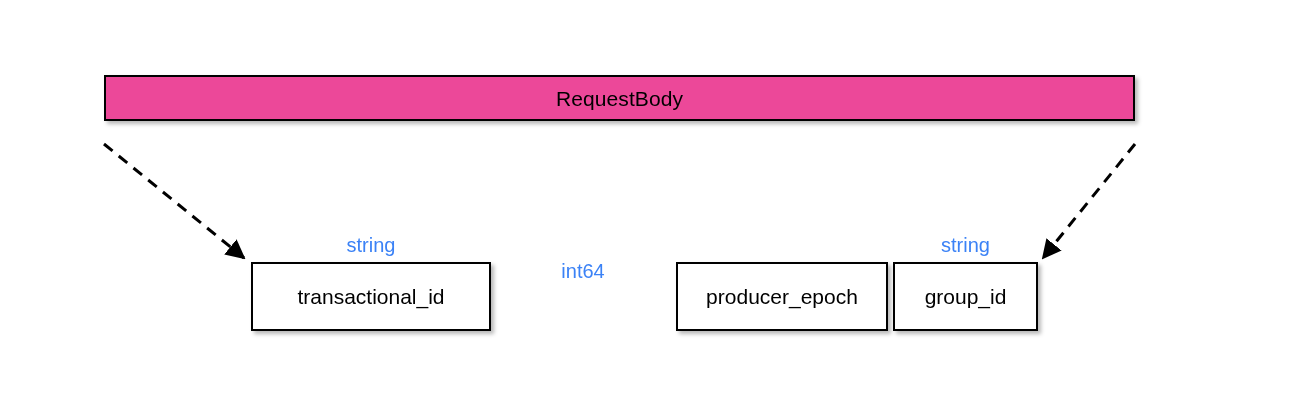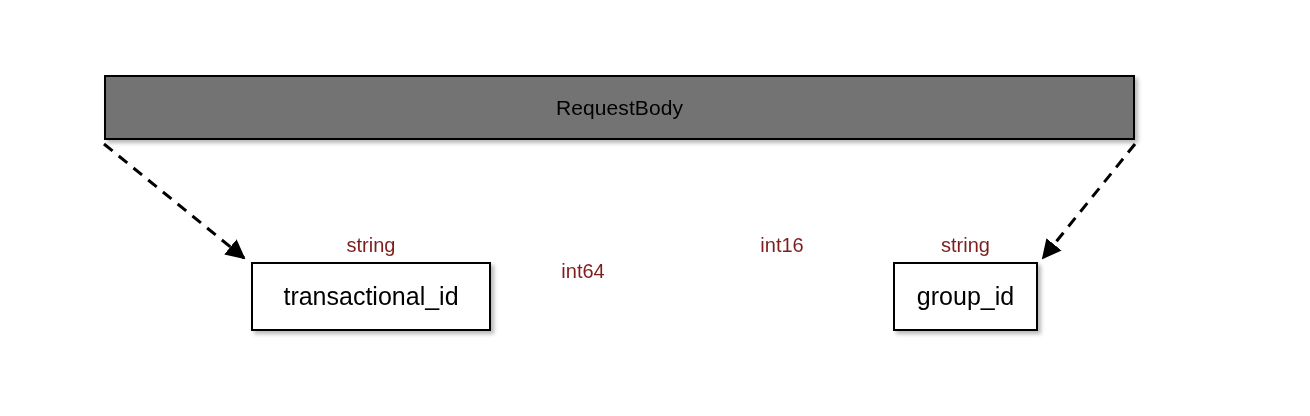--- a/index.html
+++ b/index.html
@@ -23,23 +23,23 @@
     width: 1310px;
     height: 416px;
   }
 
   
   .parent-box {
     position: absolute;
     left: 104px;
     top: 75px;
     width: 1031px;
-    height: 65px;
+    height: 46px;
     box-sizing: border-box;
-    background: #737373;
+    background: #ec4899;
     border: 2.5px solid #000000;
     display: flex;
     align-items: center;
     justify-content: center;
     box-shadow: 3px 3px 4px rgba(0,0,0,0.28);
   }
   .parent-box-label {
     font-size: 21px;
     line-height: 1;
     letter-spacing: 0.1px;
@@ -54,38 +54,38 @@
     height: 69px;
     box-sizing: border-box;
     background: #ffffff;
     border: 2.5px solid #000000;
     display: flex;
     align-items: center;
     justify-content: center;
     box-shadow: 3px 3px 4px rgba(0,0,0,0.28);
   }
   .field-box-label {
-    font-size: 25px;
+    font-size: 21px;
     line-height: 1;
     white-space: nowrap;
     color: #000000;
   }
 
   
   .field-type {
     position: absolute;
     top: 232px;
     height: 26px;
     display: flex;
     align-items: center;
     justify-content: center;
     font-size: 20px;
     line-height: 1;
     white-space: nowrap;
-    color: #7f1d1d;
+    color: #3b82f6;
   }
 
   
   .fb-0 { left: 251px; width: 240px; }
   .fb-1 { left: 496px; width: 174px; }
   .fb-2 { left: 676px; width: 212px; }
   .fb-3 { left: 893px; width: 145px; }
 
   .ft-0 { left: 251px; width: 240px; }
   .ft-1 { left: 496px; width: 174px; margin-top: 26px; }
@@ -120,27 +120,27 @@
     <line x1="104" y1="144" x2="244" y2="258" stroke="#000000" stroke-width="3" stroke-dasharray="11 8" marker-end="url(#arrowFilled)"></line>
     <line x1="1135" y1="144" x2="1043" y2="258" stroke="#000000" stroke-width="3" stroke-dasharray="11 8" marker-end="url(#arrowFilled)"></line>
   </svg>
 
   <div class="field-type ft-0">
     <span>string</span>
   </div>
   <div class="field-type ft-1">
     <span>int64</span>
   </div>
-  <div class="field-type ft-2">
-    <span>int16</span>
-  </div>
   <div class="field-type ft-3">
     <span>string</span>
   </div>
 
   <div class="field-box fb-0">
     <span class="field-box-label">transactional_id</span>
+  </div>
+  <div class="field-box fb-2">
+    <span class="field-box-label">producer_epoch</span>
   </div>
   <div class="field-box fb-3">
     <span class="field-box-label">group_id</span>
   </div>
 
 </div>
 
 </body></html>

